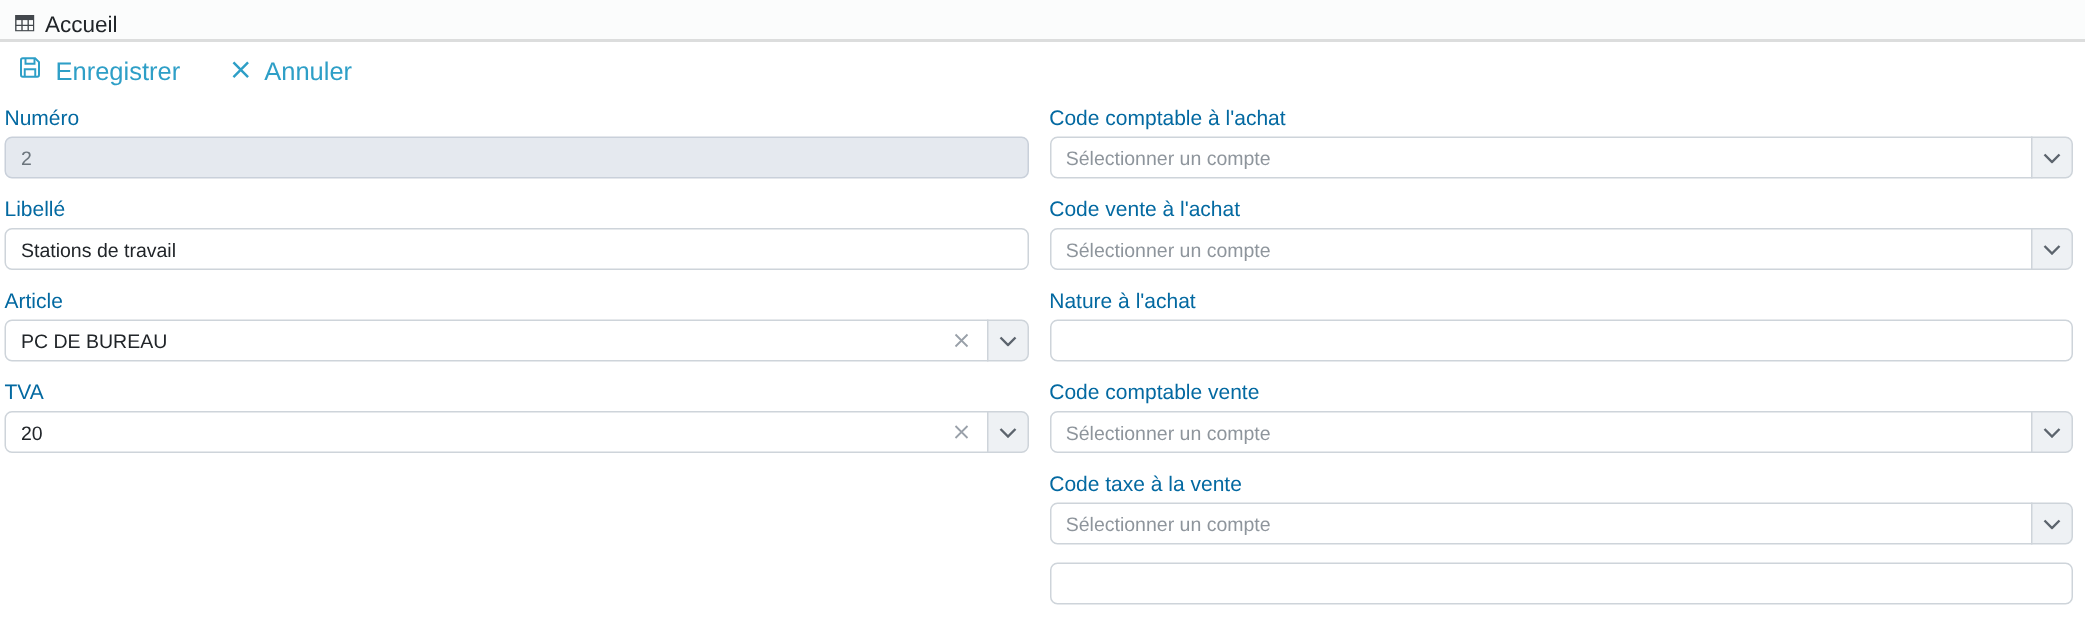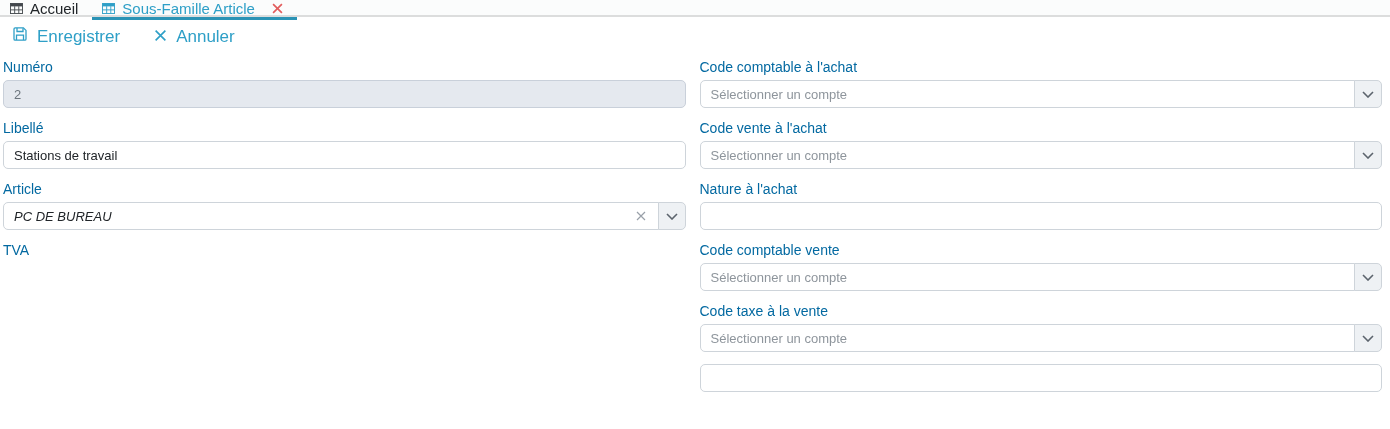--- a/index.html
+++ b/index.html
@@ -6,22 +6,22 @@
   html, body { margin: 0; padding: 0; }
   body {
     width: 1390px; height: 429px; overflow: hidden;
     background: #ffffff;
     font-family: "Liberation Sans", sans-serif;
     color: #24292e;
   }
 
   
   .tabbar {
-    display: flex; align-items: flex-start;
-    height: 17px;
+    display: flex; align-items: flex-end;
+    height: 28px;
     background: #fbfcfc;
     border-bottom: 2px solid #dcdddd;
   }
   .tab {
     display: flex; align-items: center; gap: 7px;
     padding: 0 14px 0 10px;
     font-size: 15px;
     cursor: pointer;
     border-bottom: 3px solid transparent;
     margin-bottom: -2px;
@@ -81,21 +81,21 @@
   }
   .ctl:disabled {
     background: #e5e9ef;
     border-color: #c9d0da;
     color: #6c757d;
   }
   .ctl::placeholder { color: #8e959c; opacity: 1; }
 
   .input-group { display: flex; position: relative; }
   .input-group .ctl { border-radius: 5px 0 0 5px; }
-  .input-group .ctl.has-clear { padding-right: 32px; font-style: italic; }
+  .input-group .ctl.has-clear { padding-right: 32px; }
   .clear-btn {
     position: absolute; right: 34px; top: 0;
     height: 28px; width: 22px;
     display: flex; align-items: center; justify-content: center;
     color: #99a0a9; cursor: pointer; background: none; border: none;
   }
   .dd-btn {
     width: 28px; height: 28px; flex: 0 0 28px;
     margin-left: -1px;
     border: 1px solid #ced4da;
@@ -116,37 +116,20 @@
         <rect x="0.5" y="0.5" width="13" height="11" fill="none" stroke="currentColor"></rect>
         <rect x="0.5" y="0.5" width="13" height="3.2" fill="currentColor"></rect>
         <line x1="5" y1="3.5" x2="5" y2="11.5" stroke="currentColor"></line>
         <line x1="9.5" y1="3.5" x2="9.5" y2="11.5" stroke="currentColor"></line>
         <line x1="0.5" y1="7.5" x2="13.5" y2="7.5" stroke="currentColor"></line>
       </svg>
     </span>
     <span>Accueil</span>
   </div>
 
-  <div class="tab active">
-    <span class="tab-icon">
-      <svg viewBox="0 0 14 12" width="13" height="11">
-        <rect x="0.5" y="0.5" width="13" height="11" fill="none" stroke="currentColor"></rect>
-        <rect x="0.5" y="0.5" width="13" height="3.2" fill="currentColor"></rect>
-        <line x1="5" y1="3.5" x2="5" y2="11.5" stroke="currentColor"></line>
-        <line x1="9.5" y1="3.5" x2="9.5" y2="11.5" stroke="currentColor"></line>
-        <line x1="0.5" y1="7.5" x2="13.5" y2="7.5" stroke="currentColor"></line>
-      </svg>
-    </span>
-    <span>Sous-Famille Article</span>
-    <span class="tab-close">
-      <svg viewBox="0 0 10 10" width="11" height="11">
-        <path stroke="currentColor" stroke-width="1.5" fill="none" d="M1 1 L9 9 M9 1 L1 9"></path>
-      </svg>
-    </span>
-  </div>
 </div>
 
 <div class="toolbar">
   <button class="toolbar-btn">
     <span>
       <svg viewBox="0 0 16 16" width="16" height="16">
         <path fill="none" stroke="currentColor" stroke-width="1.3" d="M2 3 a1.2 1.2 0 0 1 1.2 -1.2 h8.2 L14 4.4 V13 a1.2 1.2 0 0 1 -1.2 1.2 H3.2 A1.2 1.2 0 0 1 2 13 Z"></path>
         <path fill="none" stroke="currentColor" stroke-width="1.3" d="M5 1.9 v3.6 h6 V2.2"></path>
         <path fill="none" stroke="currentColor" stroke-width="1.3" d="M4.5 14 V9.2 h7 V14"></path>
       </svg>
@@ -190,20 +173,33 @@
         <button class="dd-btn">
           <svg viewBox="0 0 12 7" width="12" height="7">
             <path fill="none" stroke="currentColor" stroke-width="1.6" d="M1 1 L6 6 L11 1"></path>
           </svg>
         </button>
       </div>
     </div>
 
     <div class="field">
       <label class="field-label">TVA</label>
+      <div class="input-group">
+        <input class="ctl has-clear" value="20" style="">
+        <button class="clear-btn">
+          <svg viewBox="0 0 10 10" width="12" height="12">
+            <path stroke="currentColor" stroke-width="1.2" fill="none" d="M1 1 L9 9 M9 1 L1 9"></path>
+          </svg>
+        </button>
+        <button class="dd-btn">
+          <svg viewBox="0 0 12 7" width="12" height="7">
+            <path fill="none" stroke="currentColor" stroke-width="1.6" d="M1 1 L6 6 L11 1"></path>
+          </svg>
+        </button>
+      </div>
     </div>
 
   </div>
 
   <div class="form-col">
 
     <div class="field">
       <label class="field-label">Code comptable à l'achat</label>
       <div class="input-group">
         <input class="ctl" placeholder="Sélectionner un compte" style="">

